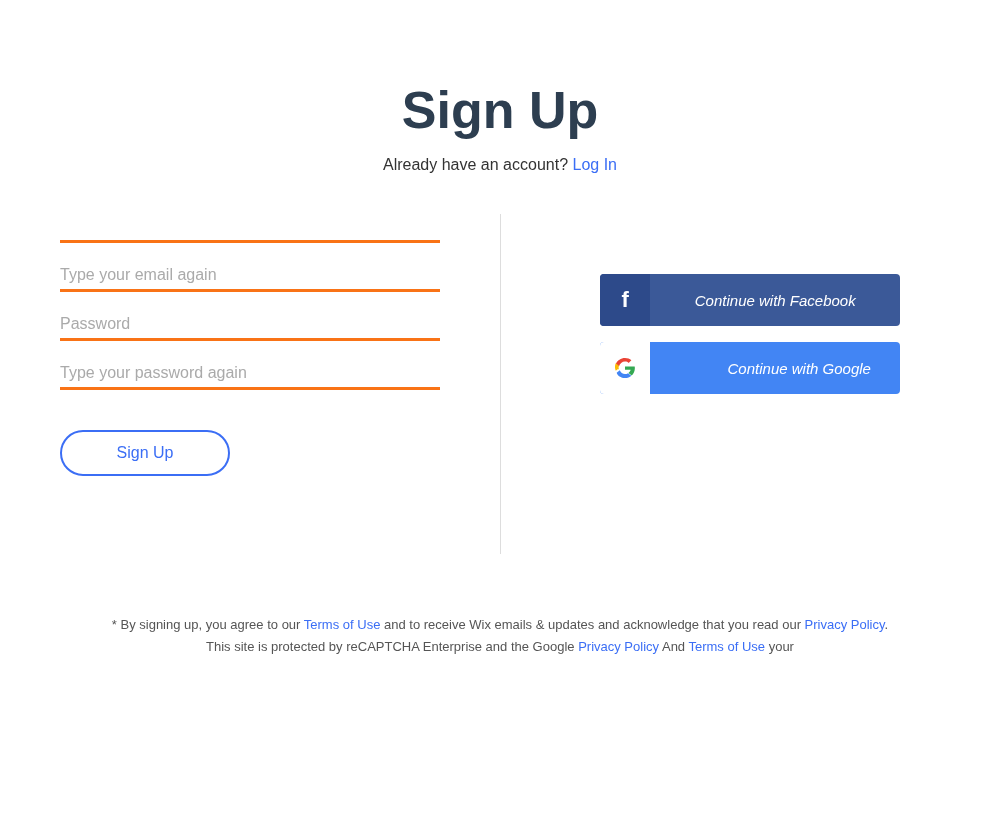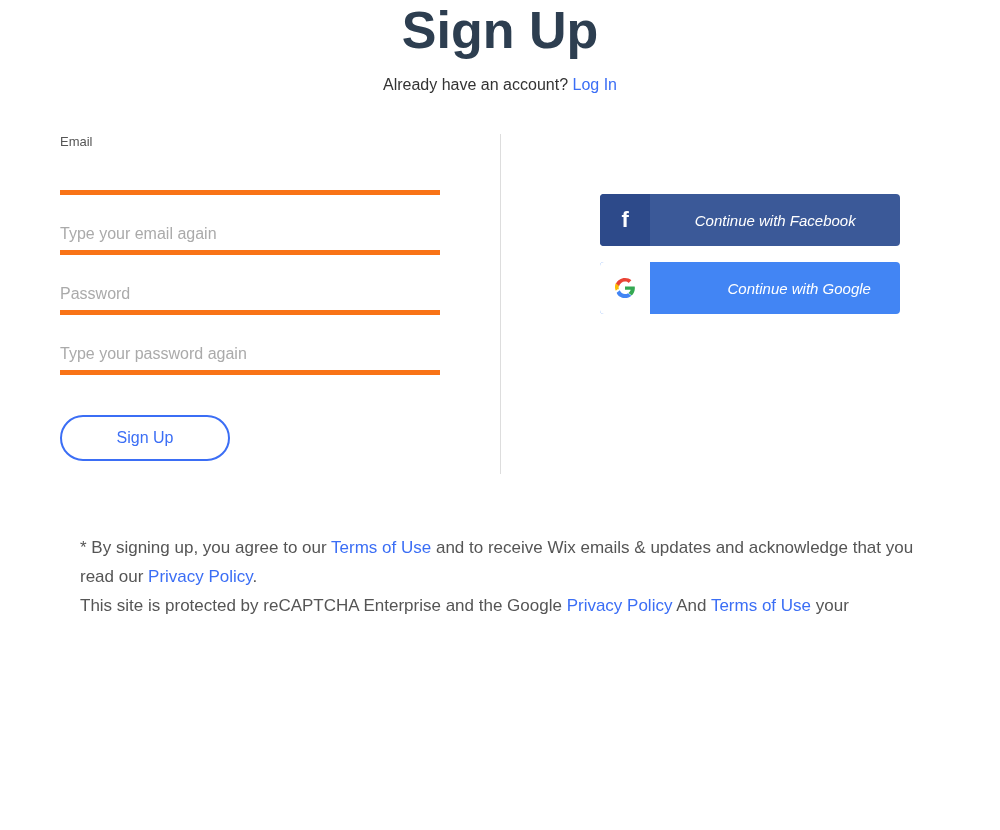--- a/index.html
+++ b/index.html
@@ -18,20 +18,21 @@
       flex-direction: column;
       align-items: center;
     }
 
     .page-container {
       width: 100%;
       max-width: 1000px;
       display: flex;
       flex-direction: column;
       align-items: center;
+      padding-top: 80px;
     }
 
     .title {
       font-size: 52px;
       font-weight: 700;
       color: #2d3e50;
       margin-bottom: 16px;
     }
 
     .subtitle {
@@ -89,23 +90,23 @@
     .form-group label {
       display: block;
       font-size: 13px;
       color: #555;
       margin-bottom: 6px;
     }
 
     .form-group input {
       width: 100%;
       border: none;
-      border-bottom: 5px solid #f97316;
+      border-bottom: 3px solid #f97316;
       padding: 6px 0;
-      font-size: 20px;
+      font-size: 12px;
       outline: none;
       color: #333;
       background: transparent;
     }
 
     .form-group input::placeholder {
       color: #aaa;
       font-size: 16px;
     }
 
@@ -170,22 +171,23 @@
     }
 
     .facebook-f {
       font-size: 22px;
       font-weight: bold;
       color: #fff;
     }
 
     .footer-section {
       margin-top: 60px;
+      text-align: center;
       padding: 0 80px;
-      font-size: 17px;
+      font-size: 13px;
       color: #555;
       line-height: 1.7;
     }
 
     .footer-section a {
       color: #3b6ef5;
       text-decoration: none;
     }
   </style>
 </head>
@@ -194,21 +196,20 @@
 <div class="page-container">
   <h1 class="title">Sign Up</h1>
   <p class="subtitle">
     <span>Already have an account?</span>
     <a href="#">Log In</a>
   </p>
 
   <div class="main-content">
     <div class="left-panel">
       <div class="form-group">
-        <label>Email</label>
         <input type="email" style="">
       </div>
 
       <div class="form-group">
         <input type="email" placeholder="Type your email again" style="">
       </div>
 
       <div class="form-group">
         <input type="password" placeholder="Password" style="">
       </div>

